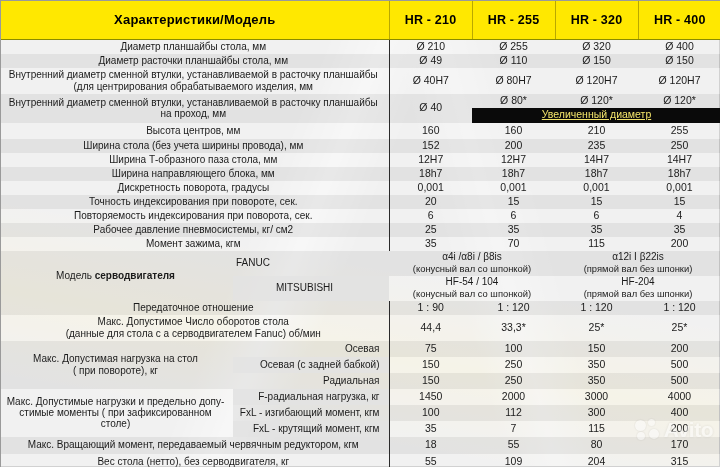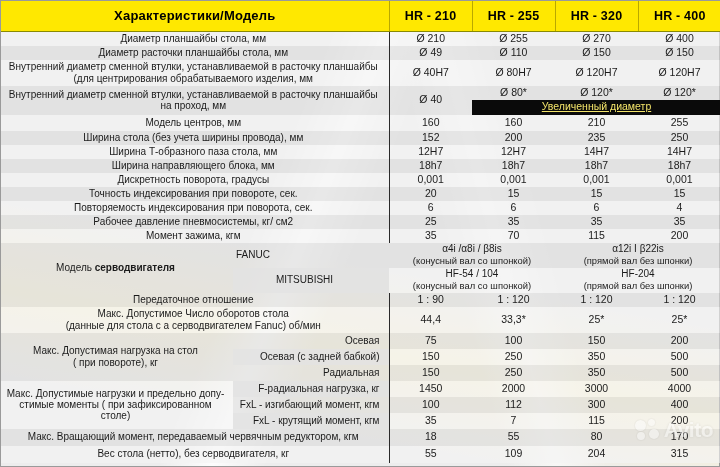--- a/index.html
+++ b/index.html
@@ -33,21 +33,21 @@
     vertical-align:middle;
     border:0;
     background-clip:padding-box;
   }
   
   thead th{
     background:#FFE800;
     color:#000;
     font-weight:bold;
     font-size:12.5px;
-    height:30px;
+    height:38px;
     text-align:center;
     letter-spacing:.2px;
     border-bottom:1px solid #8a8a00;
   }
   thead th.first{font-size:13px;}
   thead th.modelcol{border-left:1px solid #b9a800;}
   
   tbody tr{height:14px;}
   td.lbl{
     text-align:center;
@@ -124,21 +124,21 @@
         <th class="modelcol">HR - 400</th>
       </tr>
     </thead>
 
     <tbody>
 
       <tr class="shadeA">
         <td class="lbl" colspan="2">Диаметр планшайбы стола, мм</td>
         <td class="val c1">Ø 210</td>
         <td class="val">Ø 255</td>
-        <td class="val">Ø 270</td>
+        <td class="val">Ø 320</td>
         <td class="val">Ø 400</td>
       </tr>
 
       <tr class="shadeB">
         <td class="lbl" colspan="2">Диаметр расточки планшайбы стола, мм</td>
         <td class="val c1">Ø 49</td>
         <td class="val">Ø 110</td>
         <td class="val">Ø 150</td>
         <td class="val">Ø 150</td>
       </tr>
@@ -163,21 +163,21 @@
         <td class="val">Ø 80*</td>
         <td class="val">Ø 120*</td>
         <td class="val">Ø 120*</td>
       </tr>
 
       <tr>
         <td class="black" colspan="3">Увеличенный диаметр</td>
       </tr>
 
       <tr class="shadeA" style="height:16px">
-        <td class="lbl" colspan="2">Модель центров, мм</td>
+        <td class="lbl" colspan="2">Высота центров, мм</td>
         <td class="val c1">160</td>
         <td class="val">160</td>
         <td class="val">210</td>
         <td class="val">255</td>
       </tr>
       <tr class="shadeB">
         <td class="lbl" colspan="2">Ширина стола (без учета ширины провода), мм</td>
         <td class="val c1">152</td>
         <td class="val">200</td>
         <td class="val">235</td>

